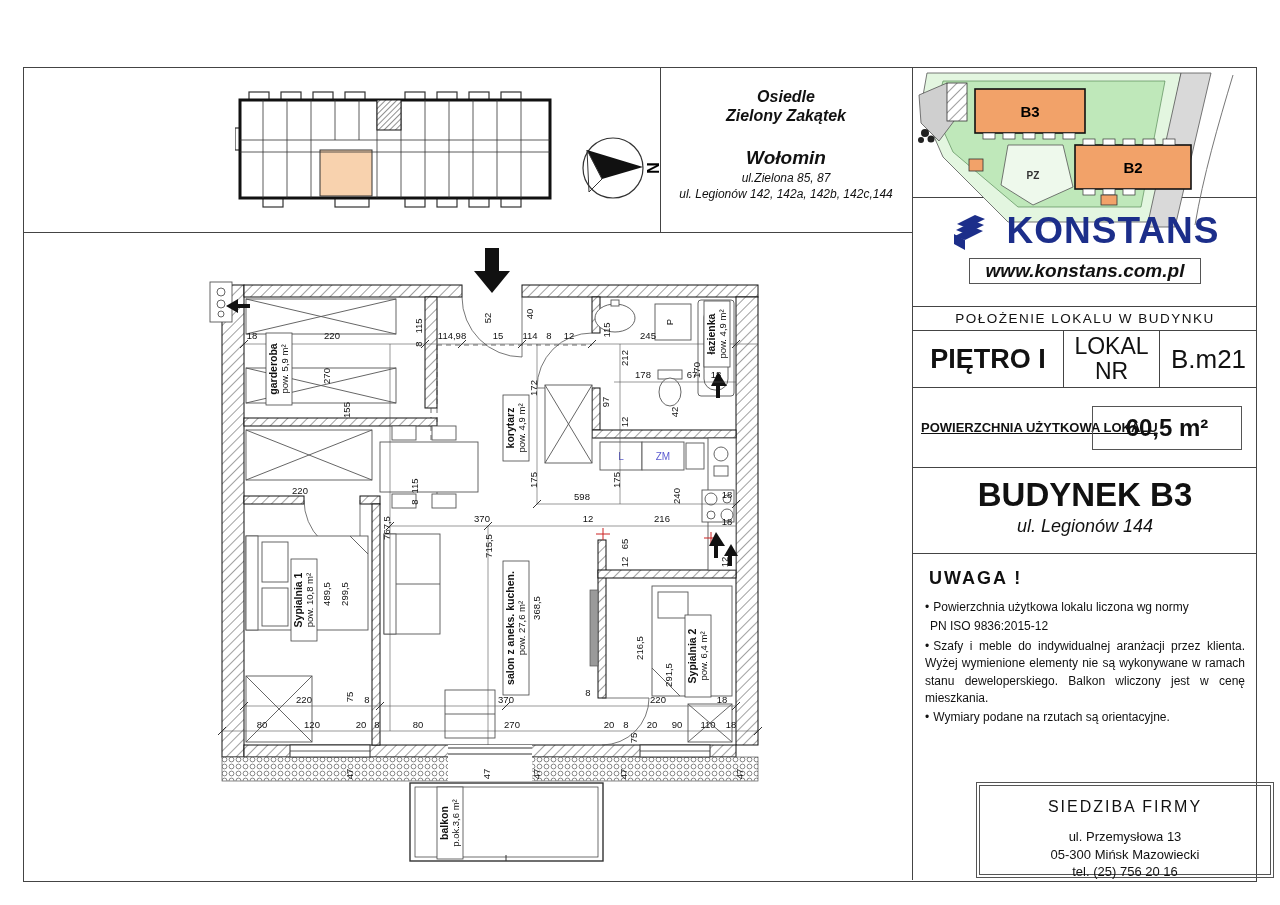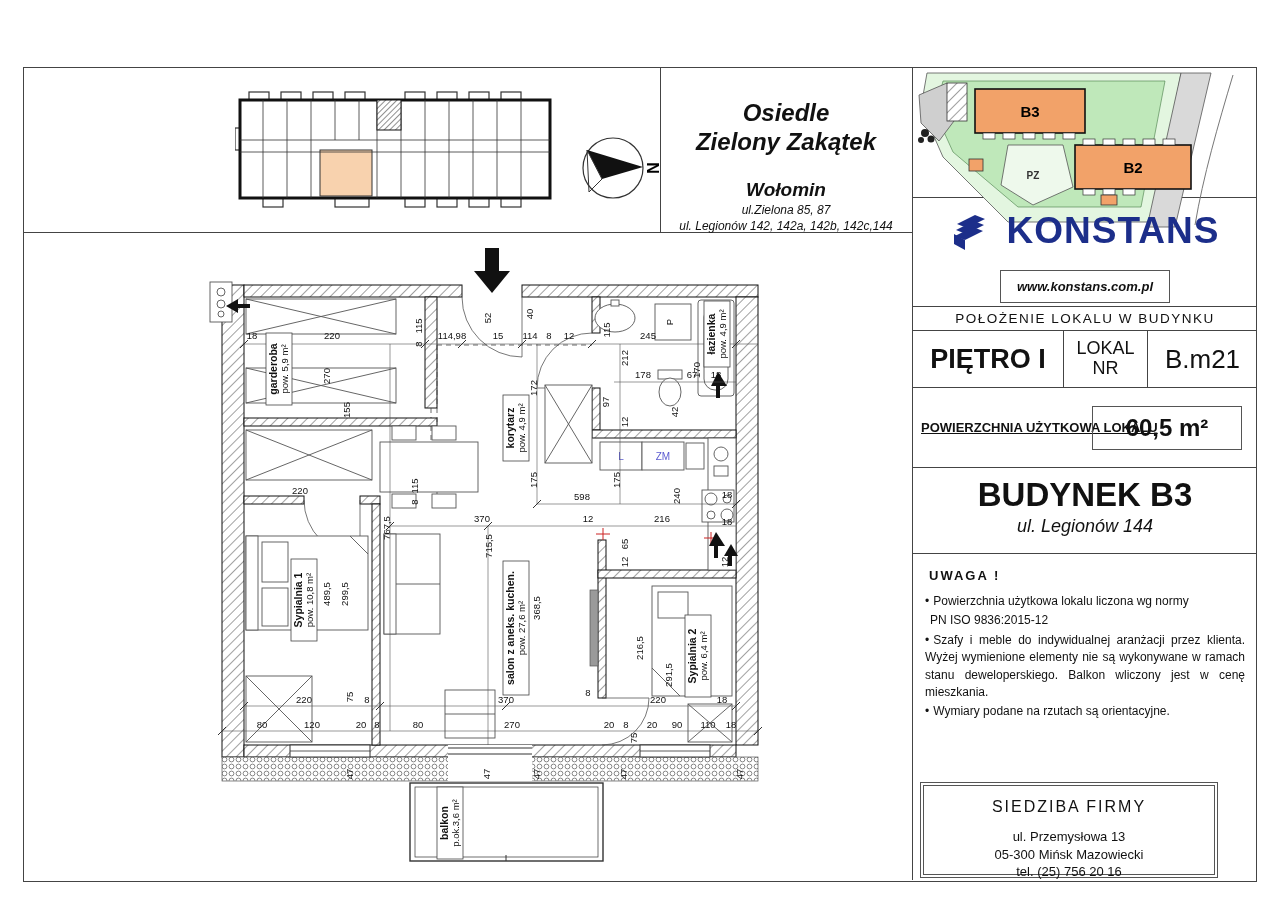--- a/index.html
+++ b/index.html
@@ -3,51 +3,51 @@
 <meta charset="utf-8">
 <style>
   html,body{margin:0;padding:0;background:#fff;}
   #page{position:relative;width:1280px;height:905px;background:#fff;overflow:hidden;
         font-family:"Liberation Sans",sans-serif;color:#111;}
   .abs{position:absolute;}
   #frame{left:23px;top:67px;width:1232px;height:813px;border:1.5px solid #444;}
   #top-sep{left:23px;top:232px;width:889px;border-top:1.5px solid #444;height:0;}
   #title-block{left:660px;top:67px;width:250px;height:165px;border-left:1.5px solid #444;
                text-align:center;font-style:italic;font-weight:bold;}
-  #title-block .t1{font-size:24px;line-height:1.2;margin-top:32px;}
+  #title-block .t1{font-size:16px;line-height:1.2;margin-top:20px;}
   #title-block .t2{font-size:19px;margin-top:22px;}
   #title-block .t3{font-size:12px;font-weight:normal;margin-top:2px;}
   #right-col{left:912px;top:67px;width:344px;height:813px;border-left:1.5px solid #444;}
   .rc{box-sizing:border-box;border-bottom:1.5px solid #444;position:relative;}
   #site-plan-box{height:131px;}
   #logo-box{height:97px;text-align:center;}
   .brand{display:flex;align-items:center;justify-content:center;gap:16px;margin-top:12px;}
   .brand-name{font-size:37px;font-weight:bold;letter-spacing:1px;}
-  .www-box{display:inline-block;border:1.5px solid #555;padding:8px 16px;margin-top:18px;
-           font-size:13px;font-weight:bold;font-style:italic;}
+  .www-box{display:inline-block;border:1.5px solid #555;padding:1px 16px;margin-top:6px;
+           font-size:19px;font-weight:bold;font-style:italic;}
   #location-box{height:24px;text-align:center;font-size:13.5px;letter-spacing:1.5px;line-height:24px;}
   #floor-row{height:57px;display:flex;}
   #floor-row>div{box-sizing:border-box;display:flex;align-items:center;justify-content:center;text-align:center;}
   .cell-floor{width:150px;font-size:27px;font-weight:bold;}
-  .cell-lokal{width:85px;border-left:1.5px solid #444;border-right:1.5px solid #444;font-size:18px;line-height:1.1;}
+  .cell-lokal{width:97px;border-left:1.5px solid #444;border-right:1.5px solid #444;font-size:23px;line-height:1.1;}
   .cell-nr{flex:1;font-size:26px;}
   #area-row{height:80px;}
   .area-label{position:absolute;left:8px;top:32px;font-size:13px;font-weight:bold;text-decoration:underline;}
   .area-value{position:absolute;right:15px;top:18px;width:148px;height:42px;border:1.5px solid #555;
               display:flex;align-items:center;justify-content:center;font-size:24px;font-weight:bold;}
   #building-box{height:78px;text-align:center;}
   .bldg{font-size:33px;font-weight:bold;margin-top:8px;}
   .bldg-addr{font-size:18px;font-style:italic;margin-top:2px;}
   #notes-box{height:205px;border-bottom:none;padding:10px 12px 0 12px;box-sizing:border-box;}
-  .uwaga{font-size:13px;font-weight:bold;letter-spacing:2px;margin:4px 0 10px 4px;}
+  .uwaga{font-size:18px;font-weight:bold;letter-spacing:2px;margin:4px 0 10px 4px;}
   .bullet{font-size:12px;line-height:1.45;margin-bottom:2px;}
   .bullet .b{margin-right:4px;}
   .indent{margin-left:5px;}
   .just{text-align:justify;}
-  #hq-box{left:920px;top:782px;width:298px;height:96px;border:1px solid #555;padding:2px;box-sizing:border-box;}
+  #hq-box{left:976px;top:782px;width:298px;height:96px;border:1px solid #555;padding:2px;box-sizing:border-box;}
   #hq-inner{border:1px solid #555;width:100%;height:100%;box-sizing:border-box;text-align:center;}
   .hq-title{font-size:16px;letter-spacing:2px;margin-top:12px;}
   .hq-line{font-size:13px;line-height:1.35;}
   .hq-addr{margin-top:12px;}
   svg text{font-family:"Liberation Sans",sans-serif;}
   .dim{font-size:9.5px;fill:#111;text-anchor:middle;}
   .rlbl-name{font-size:10.5px;font-weight:bold;fill:#111;text-anchor:middle;}
   .rlbl-area{font-size:9.5px;fill:#111;text-anchor:middle;}
   .wall{fill:url(#hatch);stroke:#111;stroke-width:1;}
   .furn{fill:#fff;stroke:#555;stroke-width:0.9;}

